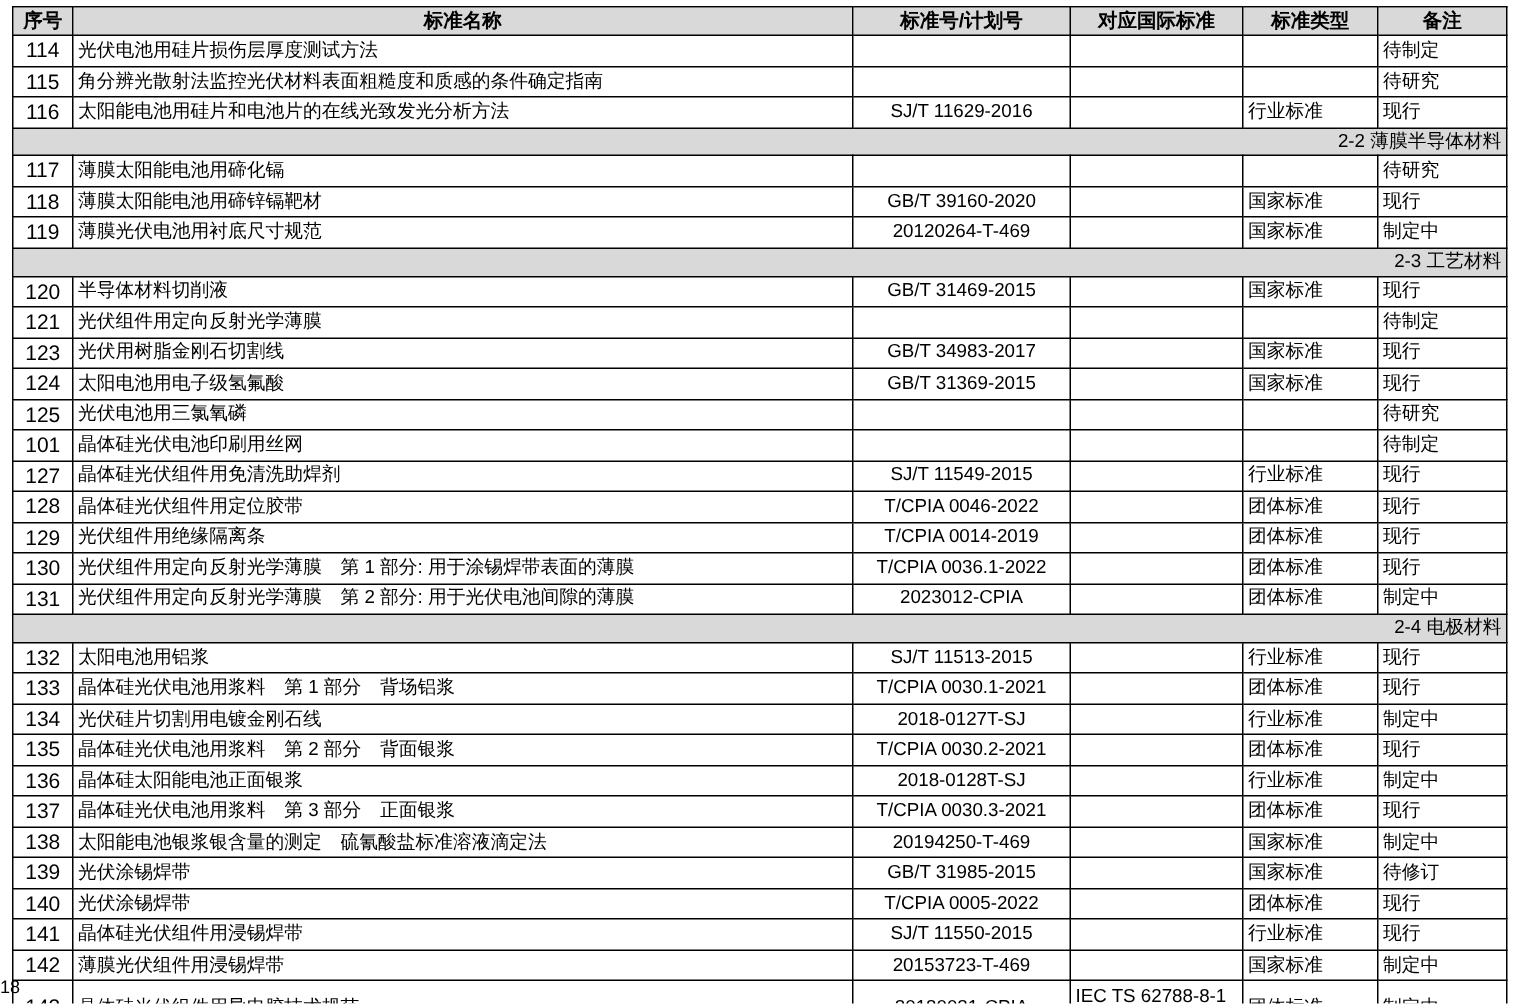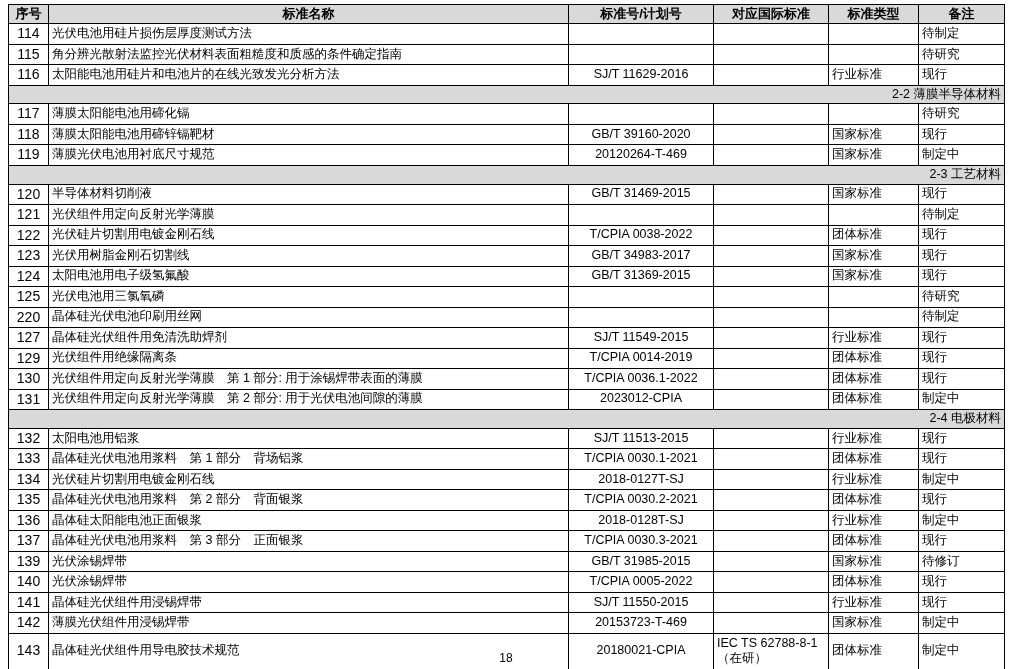--- a/index.html
+++ b/index.html
@@ -78,21 +78,20 @@
     white-space: normal;
     line-height: 1.2;
     padding-top: 1px;
     margin-top: 46px;
   }
   .footer {
     position: absolute;
     left: 0;
     right: 0;
     bottom: 4px;
-    text-align: center;
     font-size: 12px;
     color: #000;
   }
 </style>
 </head>
 <body>
 
 <div class="page">
   <table class="std-table">
     <colgroup>
@@ -178,28 +177,20 @@
         </tr>
         <tr class="row">
           <td class="seq">121</td>
           <td class="name">光伏组件用定向反射光学薄膜</td>
           <td class="no"></td>
           <td class="intl"></td>
           <td class="type"></td>
           <td class="remark">待制定</td>
         </tr>
         <tr class="row">
-          <td class="seq">122</td>
-          <td class="name">光伏硅片切割用电镀金刚石线</td>
-          <td class="no">T/CPIA 0038-2022</td>
-          <td class="intl"></td>
-          <td class="type">团体标准</td>
-          <td class="remark">现行</td>
-        </tr>
-        <tr class="row">
           <td class="seq">123</td>
           <td class="name">光伏用树脂金刚石切割线</td>
           <td class="no">GB/T 34983-2017</td>
           <td class="intl"></td>
           <td class="type">国家标准</td>
           <td class="remark">现行</td>
         </tr>
         <tr class="row">
           <td class="seq">124</td>
           <td class="name">太阳电池用电子级氢氟酸</td>
@@ -210,36 +201,44 @@
         </tr>
         <tr class="row">
           <td class="seq">125</td>
           <td class="name">光伏电池用三氯氧磷</td>
           <td class="no"></td>
           <td class="intl"></td>
           <td class="type"></td>
           <td class="remark">待研究</td>
         </tr>
         <tr class="row">
-          <td class="seq">220</td>
+          <td class="seq">101</td>
           <td class="name">晶体硅光伏电池印刷用丝网</td>
           <td class="no"></td>
           <td class="intl"></td>
           <td class="type"></td>
           <td class="remark">待制定</td>
         </tr>
         <tr class="row">
           <td class="seq">127</td>
           <td class="name">晶体硅光伏组件用免清洗助焊剂</td>
           <td class="no">SJ/T 11549-2015</td>
           <td class="intl"></td>
           <td class="type">行业标准</td>
           <td class="remark">现行</td>
         </tr>
         <tr class="row">
+          <td class="seq">128</td>
+          <td class="name">晶体硅光伏组件用定位胶带</td>
+          <td class="no">T/CPIA 0046-2022</td>
+          <td class="intl"></td>
+          <td class="type">团体标准</td>
+          <td class="remark">现行</td>
+        </tr>
+        <tr class="row">
           <td class="seq">129</td>
           <td class="name">光伏组件用绝缘隔离条</td>
           <td class="no">T/CPIA 0014-2019</td>
           <td class="intl"></td>
           <td class="type">团体标准</td>
           <td class="remark">现行</td>
         </tr>
         <tr class="row">
           <td class="seq">130</td>
           <td class="name">光伏组件用定向反射光学薄膜　第 1 部分: 用于涂锡焊带表面的薄膜</td>
@@ -299,20 +298,28 @@
           <td class="type">行业标准</td>
           <td class="remark">制定中</td>
         </tr>
         <tr class="row">
           <td class="seq">137</td>
           <td class="name">晶体硅光伏电池用浆料　第 3 部分　正面银浆</td>
           <td class="no">T/CPIA 0030.3-2021</td>
           <td class="intl"></td>
           <td class="type">团体标准</td>
           <td class="remark">现行</td>
+        </tr>
+        <tr class="row">
+          <td class="seq">138</td>
+          <td class="name">太阳能电池银浆银含量的测定　硫氰酸盐标准溶液滴定法</td>
+          <td class="no">20194250-T-469</td>
+          <td class="intl"></td>
+          <td class="type">国家标准</td>
+          <td class="remark">制定中</td>
         </tr>
         <tr class="row">
           <td class="seq">139</td>
           <td class="name">光伏涂锡焊带</td>
           <td class="no">GB/T 31985-2015</td>
           <td class="intl"></td>
           <td class="type">国家标准</td>
           <td class="remark">待修订</td>
         </tr>
         <tr class="row">

